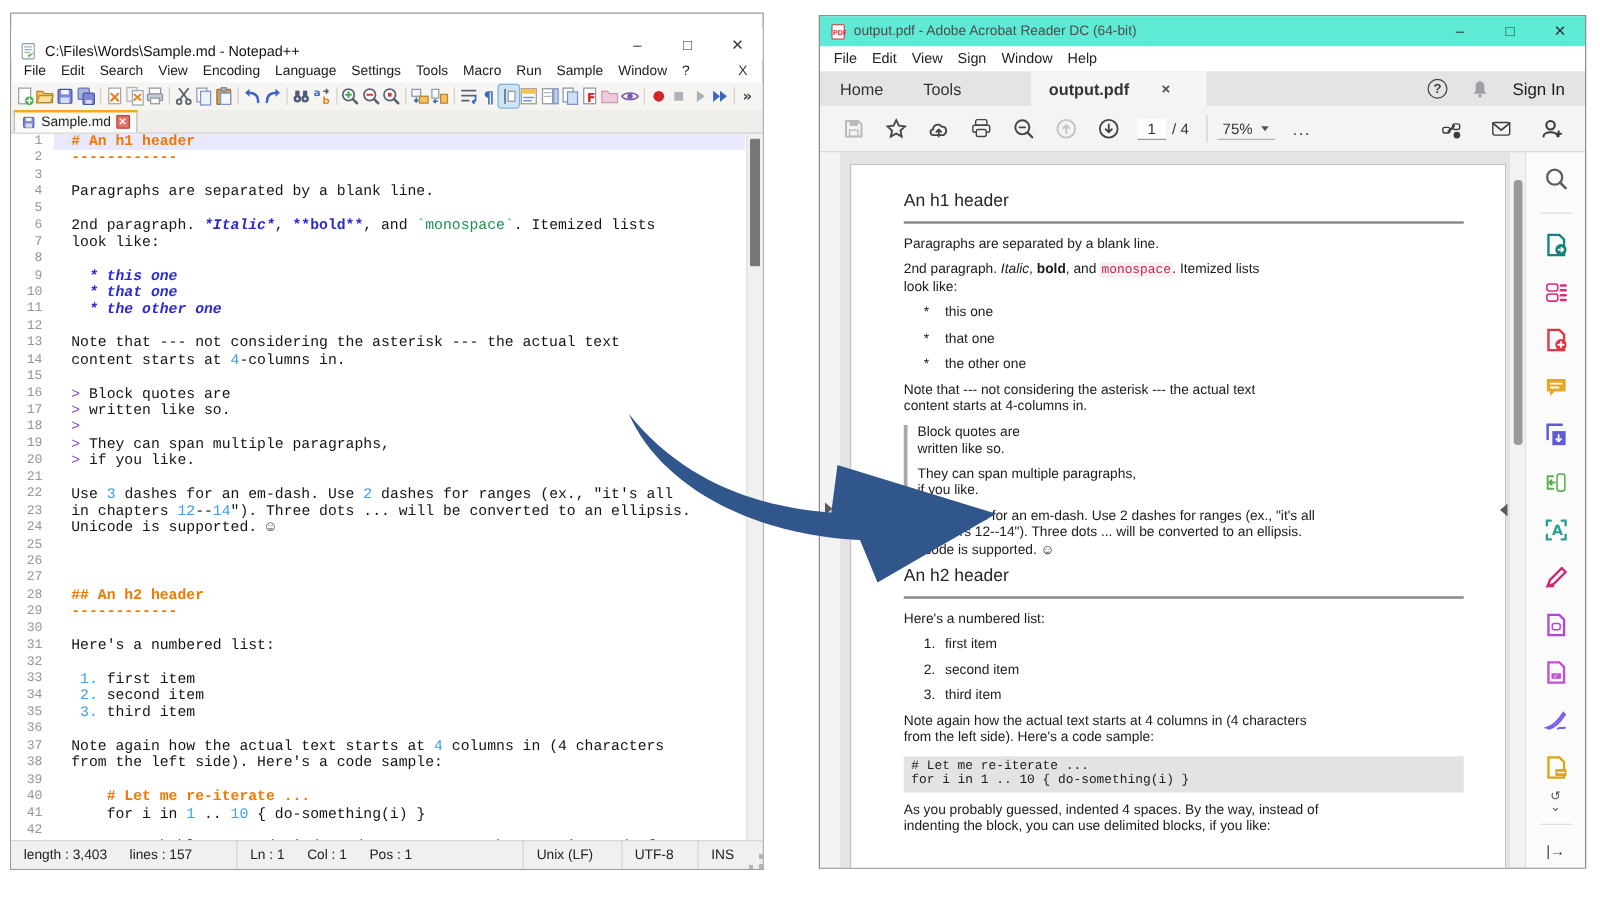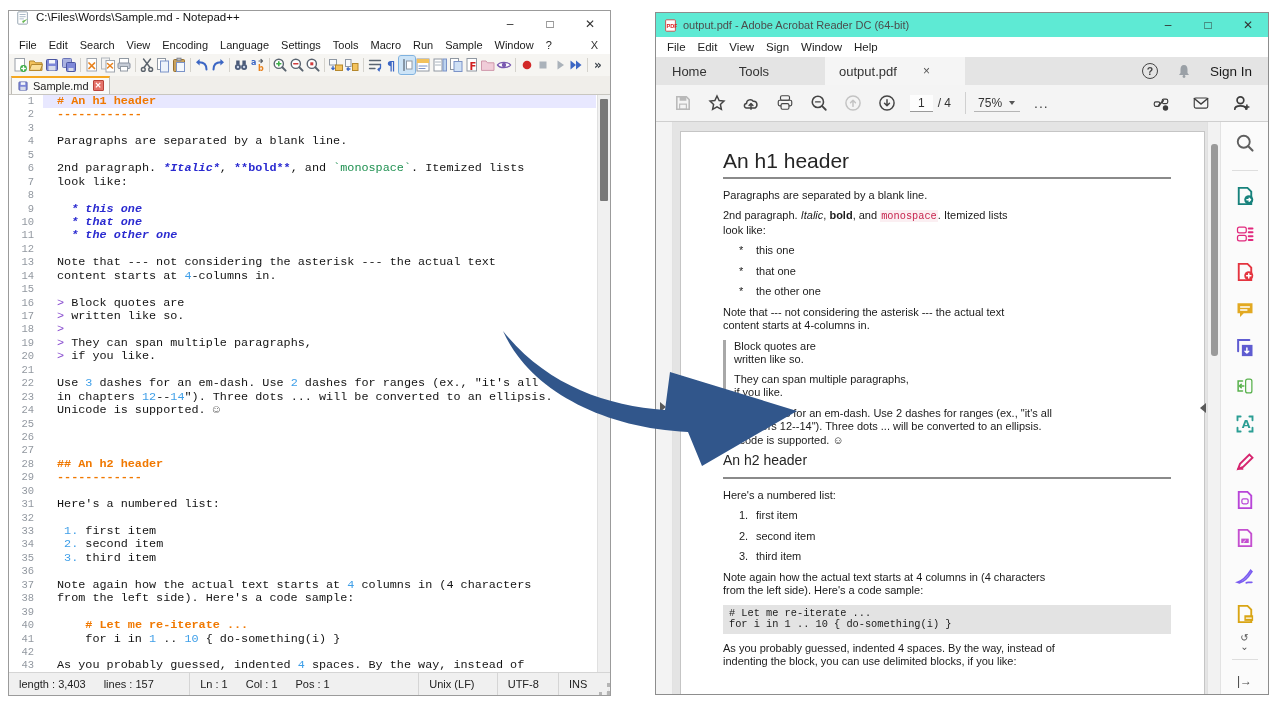--- a/index.html
+++ b/index.html
@@ -2,21 +2,21 @@
 <html><head>
 <meta charset="utf-8">
 <style>
   * { margin:0; padding:0; box-sizing:border-box; }
   html,body { width:1280px; height:720px; background:#fff; overflow:hidden;
     font-family:"Liberation Sans", sans-serif; }
   .window { position:absolute; background:#fff; border:1px solid #9b9b9b; }
 
   
   #npp { left:8px; top:10px; width:603px; height:686px; display:flex; flex-direction:column; }
-  .npp-titlebar { height:25px; display:flex; align-items:flex-start; padding-left:7px; background:#fff; font-size:11.5px; color:#111; flex:0 0 auto; }
+  .npp-titlebar { height:25px; display:flex; align-items:flex-end; padding-left:7px; background:#fff; font-size:11.5px; color:#111; flex:0 0 auto;margin-top:12px; }
   .npp-title { flex:1; margin-left:6px; }
   .winbtns { display:flex; height:100%; }
   .winbtn { width:40px; display:flex; align-items:center; justify-content:center; font-size:12px; color:#333; }
   .npp-menubar { height:18px; display:flex; align-items:center; padding:0 4px; font-size:11px; color:#1a1a1a; flex:0 0 auto; }
   .menu-item { padding:1px 6px; }
   .menubar-close { margin-left:auto; padding-right:8px; font-size:11px; color:#333; }
   .npp-toolbar { height:22px; display:flex; align-items:center; padding:0 3px; background:#f6f5f2; flex:0 0 auto; }
   .tbi { width:19px; height:18px; display:flex; align-items:center; justify-content:center; border-radius:2px; }
   .tbi.active { background:#cde4f7; outline:1px solid #7fb2e0; }
   .tbsep { width:1px; height:14px; background:#d4d2cc; margin:0 3px; }
@@ -45,41 +45,41 @@
   .st-seg { padding:0 10px; height:100%; display:flex; align-items:center; gap:18px; border-right:1px solid #d5d5d5; }
   .grip { width:12px; height:12px; margin-left:2px; border-right:3px dotted #b5b5b5; border-bottom:3px dotted #b5b5b5; align-self:flex-end; }
 
   
   #acro { left:655px; top:12px; width:614px; height:683px; display:flex; flex-direction:column; border-color:#8d8d8d; }
   .ac-titlebar { height:24px; display:flex; align-items:center; padding-left:8px; background:#5eead4; font-size:11px; color:#4c4c4c; flex:0 0 auto; }
   .ac-title { flex:1; margin-left:6px; }
   .ac-menubar { height:20px; display:flex; align-items:center; padding:0 5px; font-size:11.5px; color:#222; flex:0 0 auto; }
   .ac-tabbar { height:28px; background:#e4e4e4; display:flex; align-items:stretch; font-size:13px; color:#333; flex:0 0 auto; }
   .ac-tab { display:flex; align-items:center; padding:0 16px; }
-  .ac-doc-tab { background:#f5f5f5; padding:0 14px; display:flex; align-items:center; gap:26px; margin-left:40px; min-width:140px; justify-content:flex-start; }
+  .ac-doc-tab { background:#f5f5f5; padding:0 14px; display:flex; align-items:center; gap:26px; margin-left:40px; min-width:140px; justify-content:flex-start;font-weight:bold; }
   .ac-tab-x { color:#555; font-size:12px; }
   .ac-tabbar-right { margin-left:auto; display:flex; align-items:center; gap:18px; padding-right:16px; }
   .help-circle { width:16px; height:16px; border:1.4px solid #444; border-radius:50%; font-size:10.5px; display:flex; align-items:center; justify-content:center; color:#444; font-weight:bold; }
   .signin { font-size:13.5px; color:#1a1a1a; }
   .ac-toolbar { height:37px; background:#f4f4f4; border-bottom:1px solid #cfcfcf; display:flex; align-items:center; padding:0 10px; flex:0 0 auto; }
   .ac-tbi { width:34px; height:26px; display:flex; align-items:center; justify-content:center; }
   .pagebox { display:flex; align-items:center; gap:5px; font-size:12px; color:#333; margin:0 6px; }
   .pagenum { border-bottom:1px solid #9a9a9a; padding:1px 8px; background:#fdfdfd; }
   .ac-sep { width:1px; height:22px; background:#d0d0d0; margin:0 8px; }
   .zoombox { display:flex; align-items:center; gap:6px; font-size:12px; color:#333; border-bottom:1px solid #b5b5b5; padding:1px 4px; }
   .dots { font-size:14px; color:#444; letter-spacing:1px; margin-left:14px; }
   .ac-right-icons { margin-left:auto; display:flex; gap:6px; }
   .ac-main { flex:1; display:flex; min-height:0; }
   .ac-left-col { flex:1; display:flex; flex-direction:column; min-width:0; }
   .ac-docwrap { flex:1; display:flex; min-height:0; }
   .ac-panel-strip { width:17px; background:#f3f3f3; border-right:1px solid #e2e2e2; position:relative; flex:0 0 auto; }
   .strip-arrow { position:absolute; left:4px; top:280px; width:0; height:0; border-left:6px solid #5a5a5a; border-top:5px solid transparent; border-bottom:5px solid transparent; }
   .ac-canvas { flex:1; background:#e4e4e4; position:relative; overflow:hidden; }
   .pdf-page { position:absolute; left:7px; top:9px; width:525px; bottom:-40px; background:#fff; border:1px solid #c5c5c5; padding:14px 33px 0 42px; color:#1b1b1b; font-size:11px; line-height:13.5px; overflow:hidden; }
-  .pdf-page h1 { font-size:21px; font-weight:400; color:#252525; margin:8px 0 2px; }
+  .pdf-page h1 { font-size:14px; font-weight:400; color:#252525; margin:8px 0 2px; }
   .pdf-page h2 { font-size:14px; font-weight:400; color:#252525; margin:6px 0 2px; }
   .pdf-hr { height:2px; background:#8a8a8a; margin:9px 0 10px; }
   .pdf-p { margin:0 0 7px; }
   .pdf-ul, .pdf-ol { margin:2px 0 7px; list-style:none; }
   .pdf-li { margin:0 0 7px; padding-left:33px; position:relative; }
   .pdf-li .marker { position:absolute; left:16px; }
   .pdf-quote { border-left:3px solid #a8a8a8; padding-left:8px; margin:0 0 7px; }
   .pdf-quote .qp { margin-bottom:6px; }
   .pdf-code { background:#e3e3e3; font-family:"Liberation Mono","DejaVu Sans Mono",monospace; font-size:10.3px; line-height:11.6px; padding:3px 6px; margin:0 0 8px; white-space:pre; }
   .mono-red { font-family:"Liberation Mono",monospace; color:#c7254e; background:#fbeff2; font-size:10.3px; padding:0 1px; }

